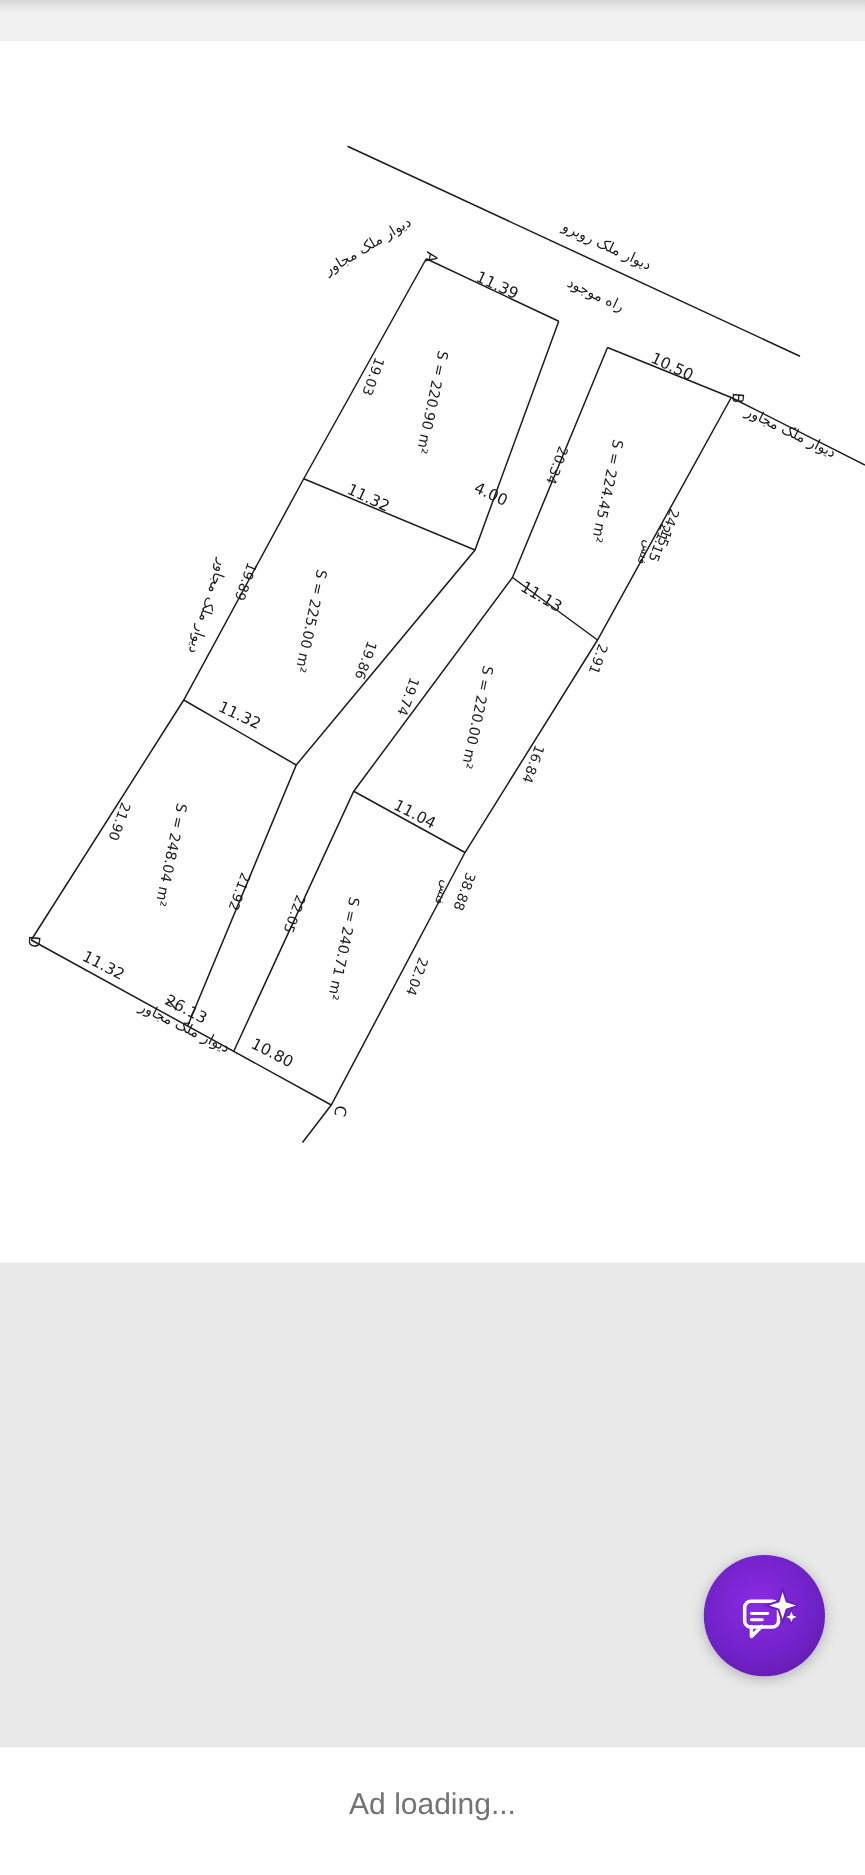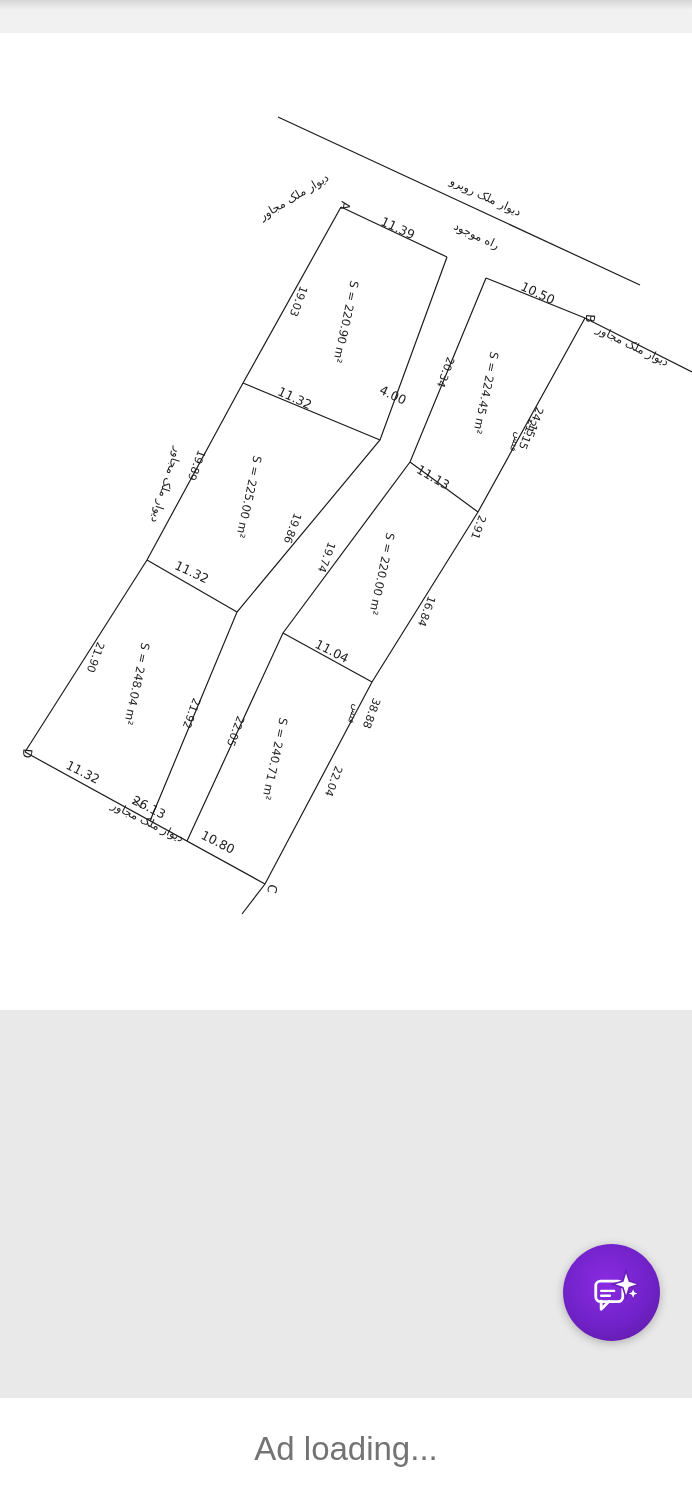--- a/index.html
+++ b/index.html
@@ -11,21 +11,21 @@
   svg text{fill:#1c1c1c;}
   .dim{font-size:11px;font-family:"DejaVu Sans",sans-serif;}
   .dim-lg{font-size:12.5px;font-family:"DejaVu Sans",sans-serif;}
   .area{font-size:11.5px;font-family:"DejaVu Sans",sans-serif;}
   .fa{font-size:11.5px;font-family:"DejaVu Sans",sans-serif;}
   .fa-sm{font-size:9.5px;font-family:"DejaVu Sans",sans-serif;}
   .corner{font-size:12.5px;font-family:"DejaVu Sans",sans-serif;}
   line,polyline{stroke:#1c1c1c;stroke-width:1.2;fill:none;}
   .ad-panel{position:absolute;left:0;top:1010px;width:692px;height:388px;background:#e9e9e9;}
   .ad-loading{position:absolute;left:0;top:1430px;width:692px;text-align:center;
-              font-size:33px;color:#737373;}
+              font-size:24px;color:#737373;}
   .fab{position:absolute;left:563px;top:1244px;width:97px;height:97px;border-radius:50%;
        background:radial-gradient(circle at 45% 40%, #8a2be2 0%, #7122c9 55%, #5a189a 100%);
        box-shadow:0 2px 10px rgba(0,0,0,0.25);display:flex;align-items:center;justify-content:center;}
 </style>
 </head>
 <body>
 
 <div id="screen">
 
   <div class="statusbar"></div>

